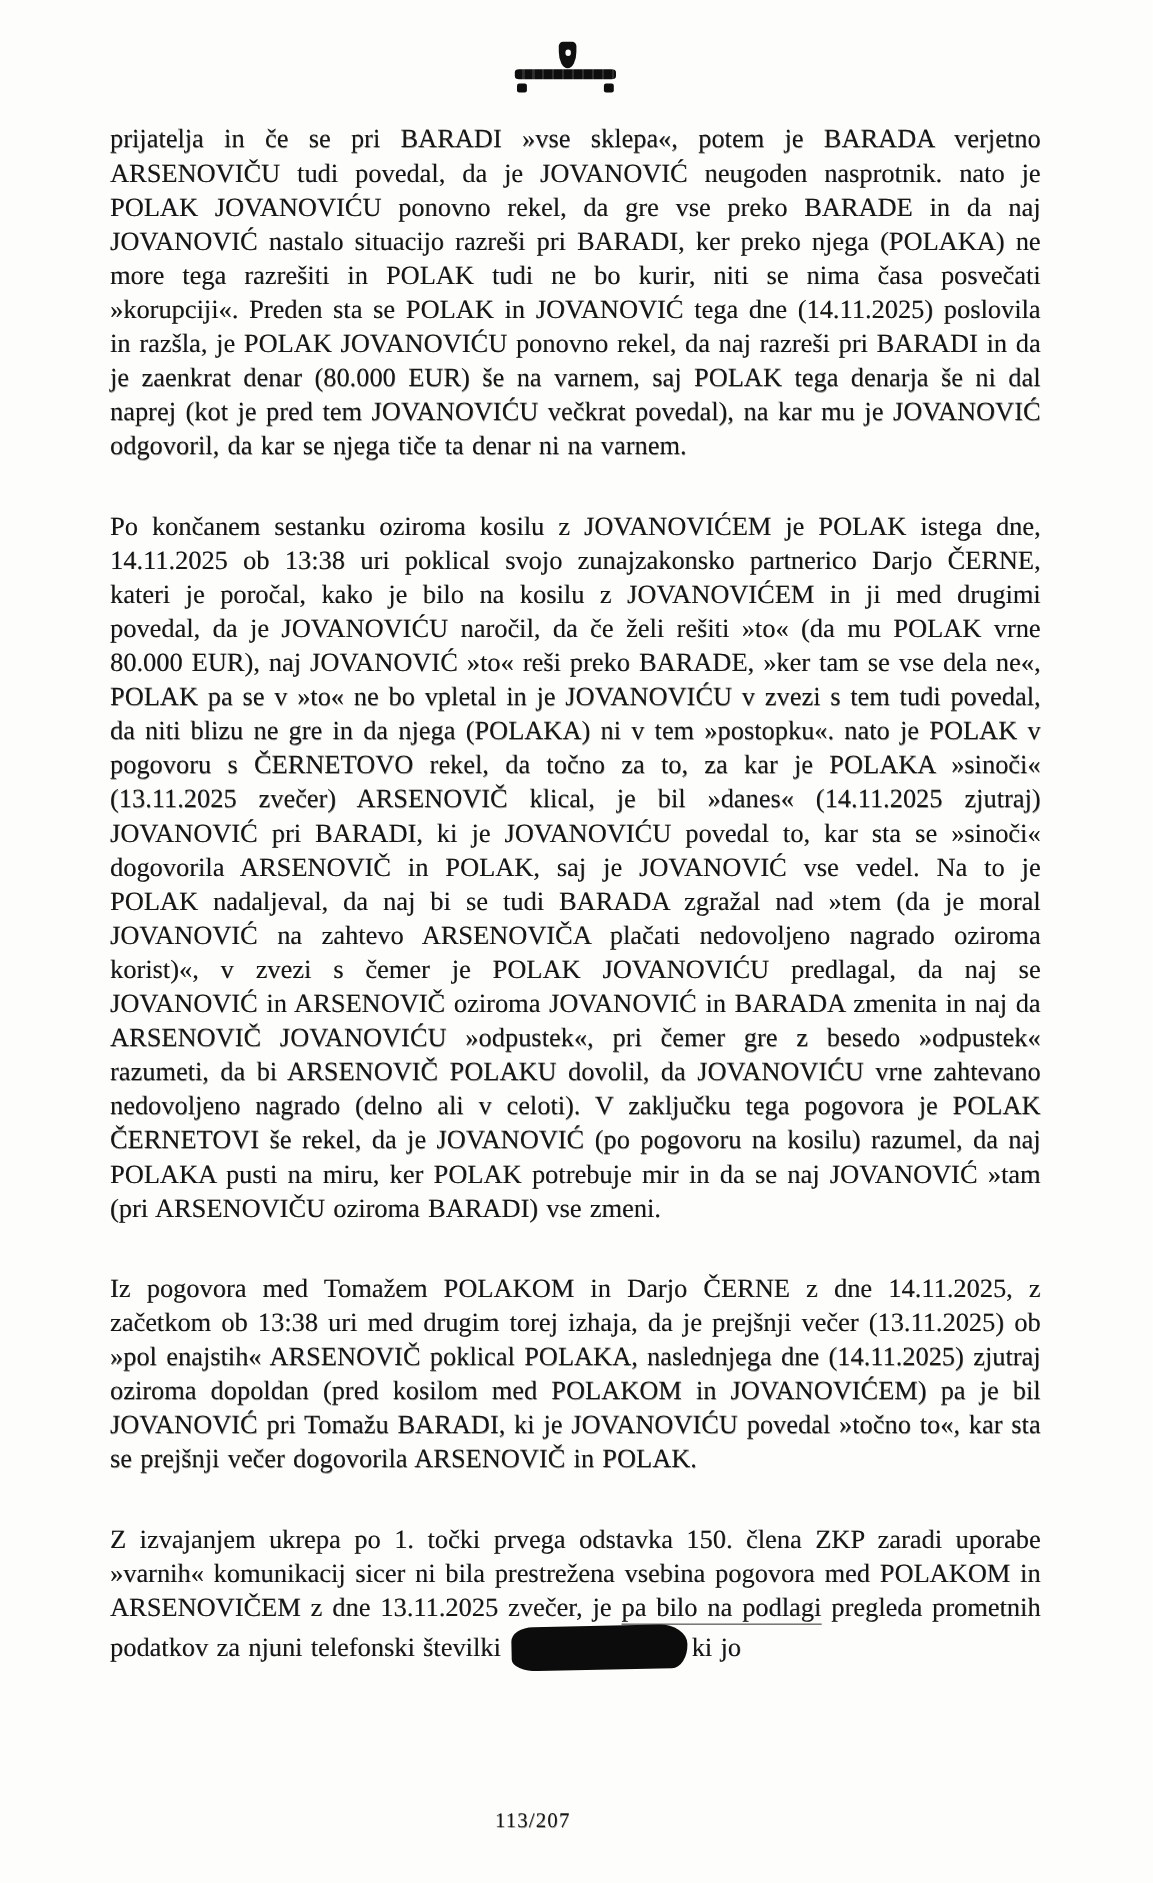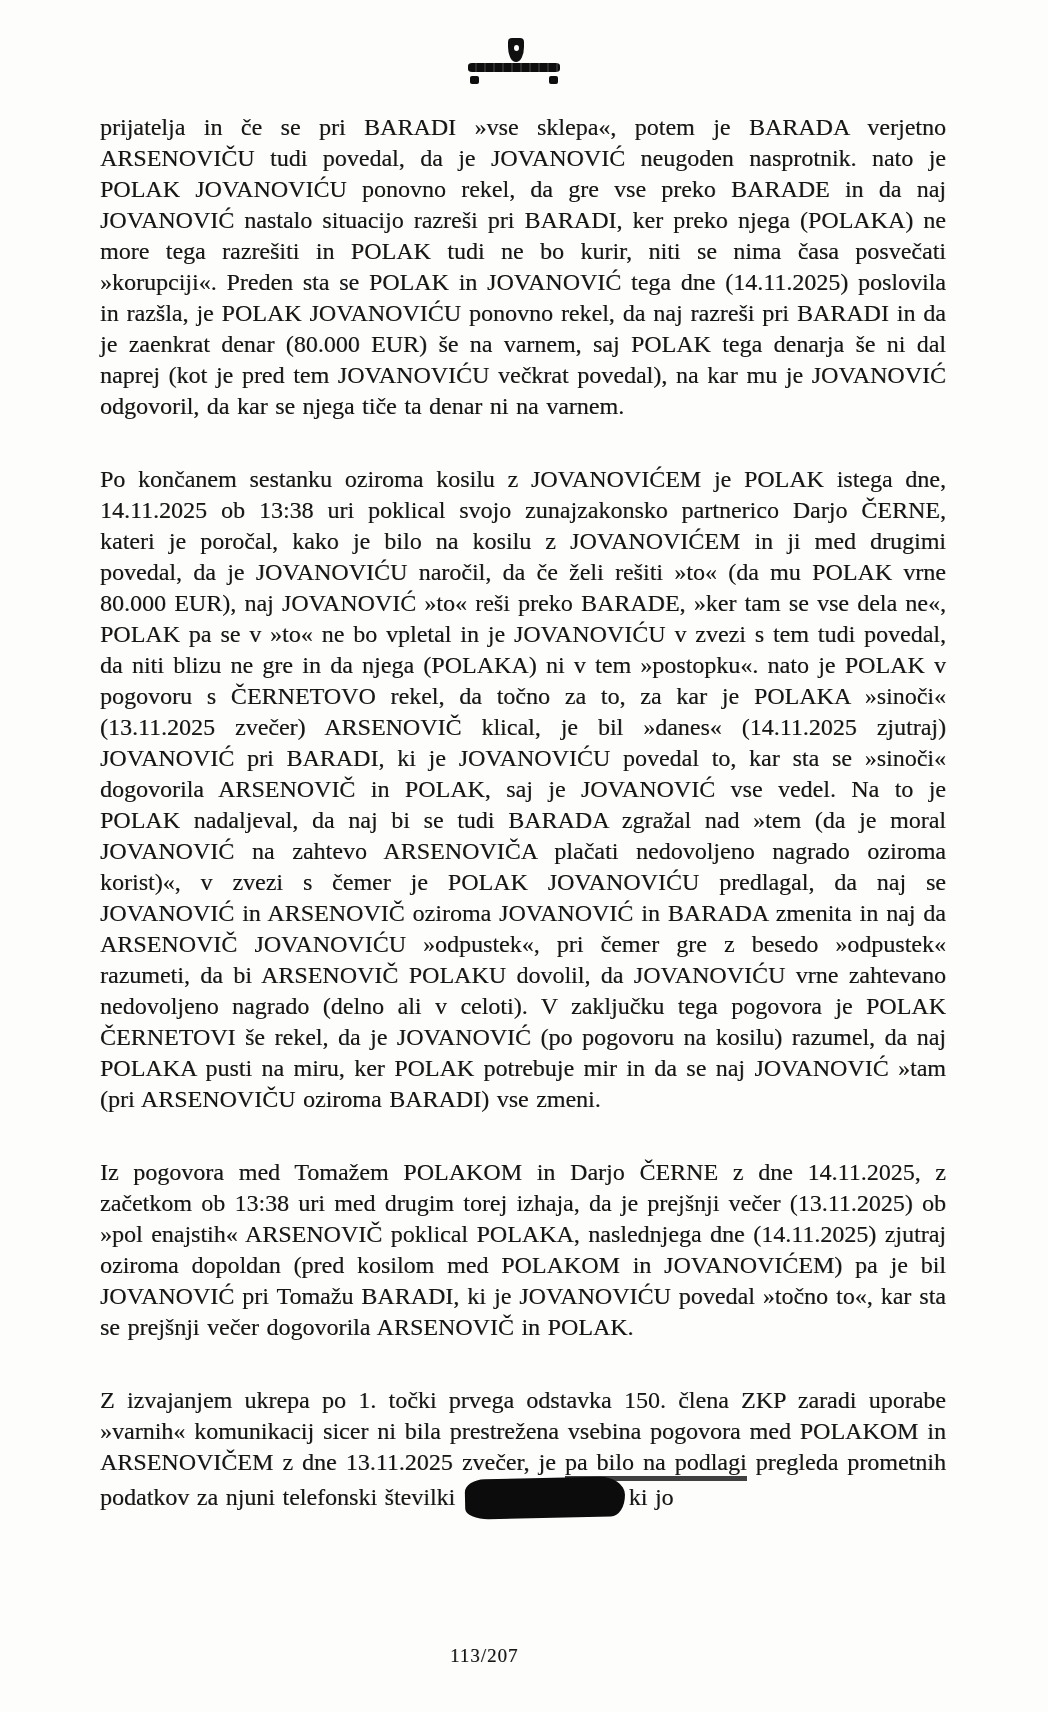--- a/index.html
+++ b/index.html
@@ -80,21 +80,21 @@
   }
   .para {
     margin: 0 0 42px 0;
     font-size: 24px;
     line-height: 31px;
     text-align: justify;
     word-spacing: 1.5px;
     text-shadow: 0.4px 0.4px 0 rgba(22,22,22,0.45);
   }
   .redact-underline {
-    border-bottom: 5px solid #404040;
+    border-bottom: 1px solid #404040;
     padding-bottom: 1px;
   }
   .redaction {
     display: inline-block;
     width: 160px;
     height: 40px;
     background: #0c0c0c;
     border-radius: 22px 28px 16px 26px / 14px 20px 24px 12px;
     transform: rotate(-1.2deg);
     vertical-align: -13px;

